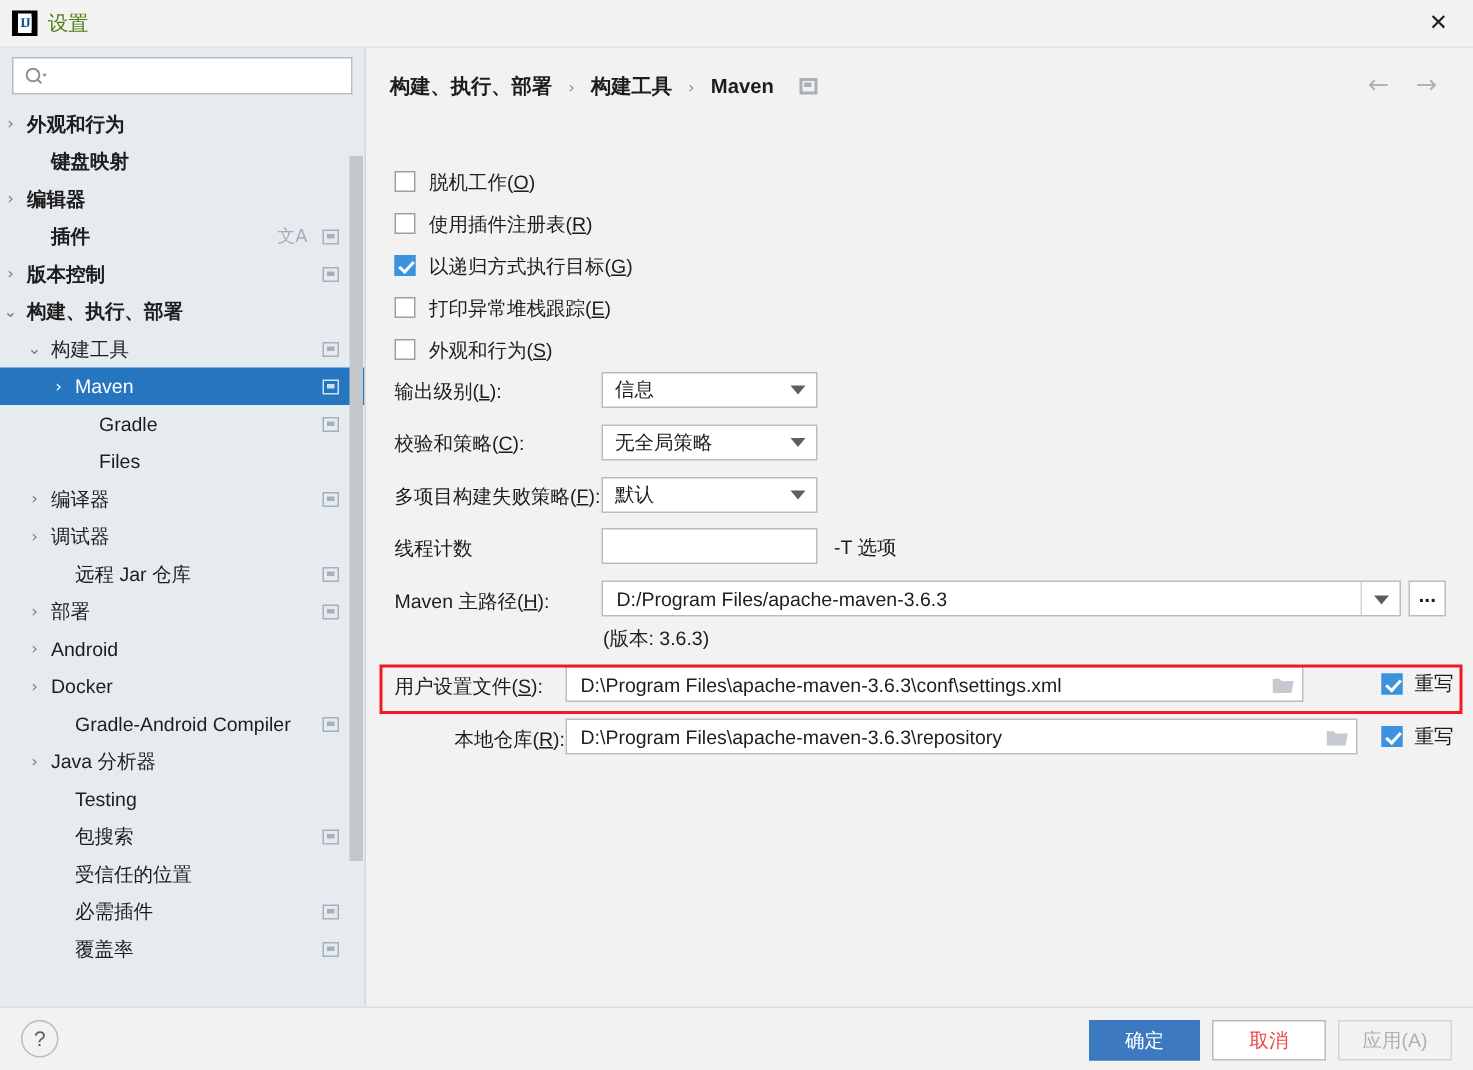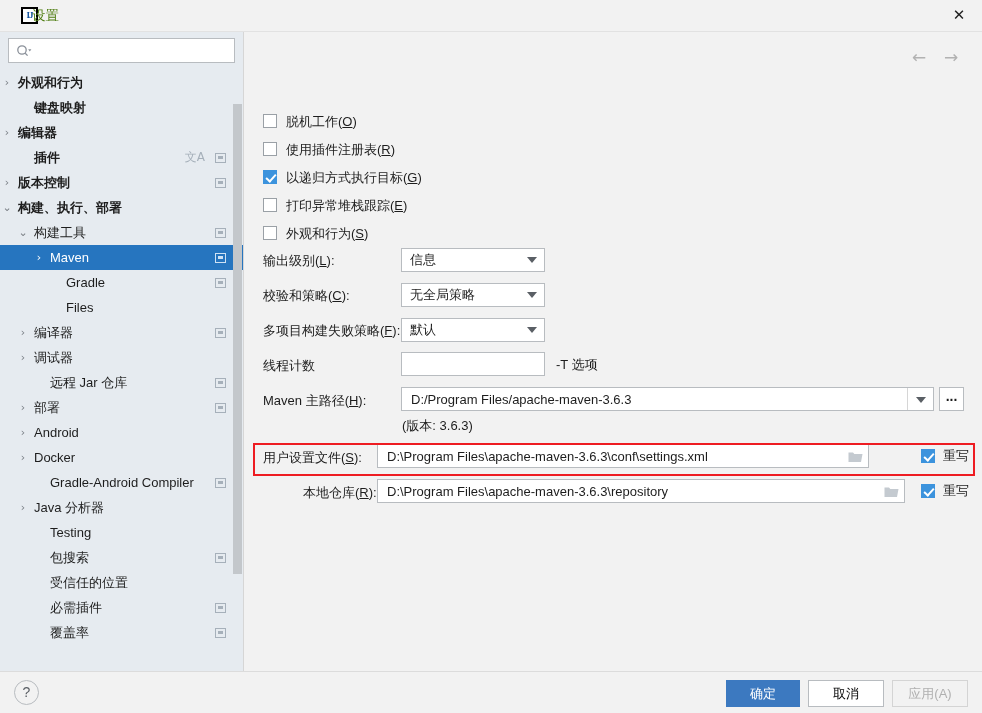--- a/index.html
+++ b/index.html
@@ -14,22 +14,22 @@
     -webkit-font-smoothing: antialiased;
   }
   #app { position: relative; width: 982px; height: 713px; background: #f2f2f2; }
 
   
   .titlebar {
     position: absolute; left: 0; top: 0; width: 982px; height: 32px;
     background: #f2f2f2; display: flex; align-items: center;
   }
   .ij-logo {
-    position: absolute; left: 21px; top: 7px; width: 17px; height: 17px;
-    background: #8b5cf6; border: 2px solid #000000;
+    position: absolute; left: 8px; top: 7px; width: 17px; height: 17px;
+    background: #8b5cf6; border: 4px solid #000000;
     display: flex; align-items: center; justify-content: center;
   }
   .ij-logo .inner {
     width: 13px; height: 13px; background: #ffffff;
     color: #0d4f9e; font-size: 9px; font-weight: bold; line-height: 13px;
     text-align: center; letter-spacing: -1px;
     font-family: "Liberation Serif", serif;
   }
   .title-text {
     position: absolute; left: 32px; top: 0; height: 32px; line-height: 32px;
@@ -240,21 +240,21 @@
   }
   .help-btn {
     position: absolute; left: 14px; top: 8px; width: 25px; height: 25px;
     border: 1px solid #b8bcc0; border-radius: 50%;
     line-height: 23px; text-align: center; font-size: 14px;
     color: #5a5f65; cursor: pointer; background: #f2f2f2;
   }
   .btn {
     position: absolute; top: 8px; height: 27px; line-height: 25px;
     text-align: center; font-size: 13px; cursor: pointer;
-    border: 1px solid #b8bcc0; background: #ffffff; color: #000000;
+    border: 1px solid #b8bcc0; background: #ffffff; color: #ef4444;
   }
   .btn.primary { background: #3c79c0; border-color: #3c79c0; color: #ffffff; }
   .btn.disabled { color: #b0b0b0; background: #f2f2f2; border-color: #d4d4d4; cursor: default; }
 </style>
 </head>
 <body>
 
 <div id="app">
 
   <div class="titlebar">
@@ -396,20 +396,28 @@
         </div>
       </div>
     <div class="sb-track">
       <div class="sb-thumb"></div>
     </div>
   </div>
   <div class="sidebar-divider"></div>
 
   <div class="main">
 
+    <div class="breadcrumb">
+      <span>构建、执行、部署</span>
+      <span class="sep">›</span>
+      <span>构建工具</span>
+      <span class="sep">›</span>
+      <span>Maven</span>
+      <span class="bc-ic"><i></i></span>
+    </div>
 
     <div class="nav-arrows">
       <div class="nav-arrow back">←</div>
       <div class="nav-arrow fwd">→</div>
     </div>
 
     <div id="cblist">
         <div class="cbrow" style="top: 80px;">
           <span class="cbox"></span>
           <span class="cblabel"><span>脱机工作(</span><span class="mn">O</span><span>)</span></span>

